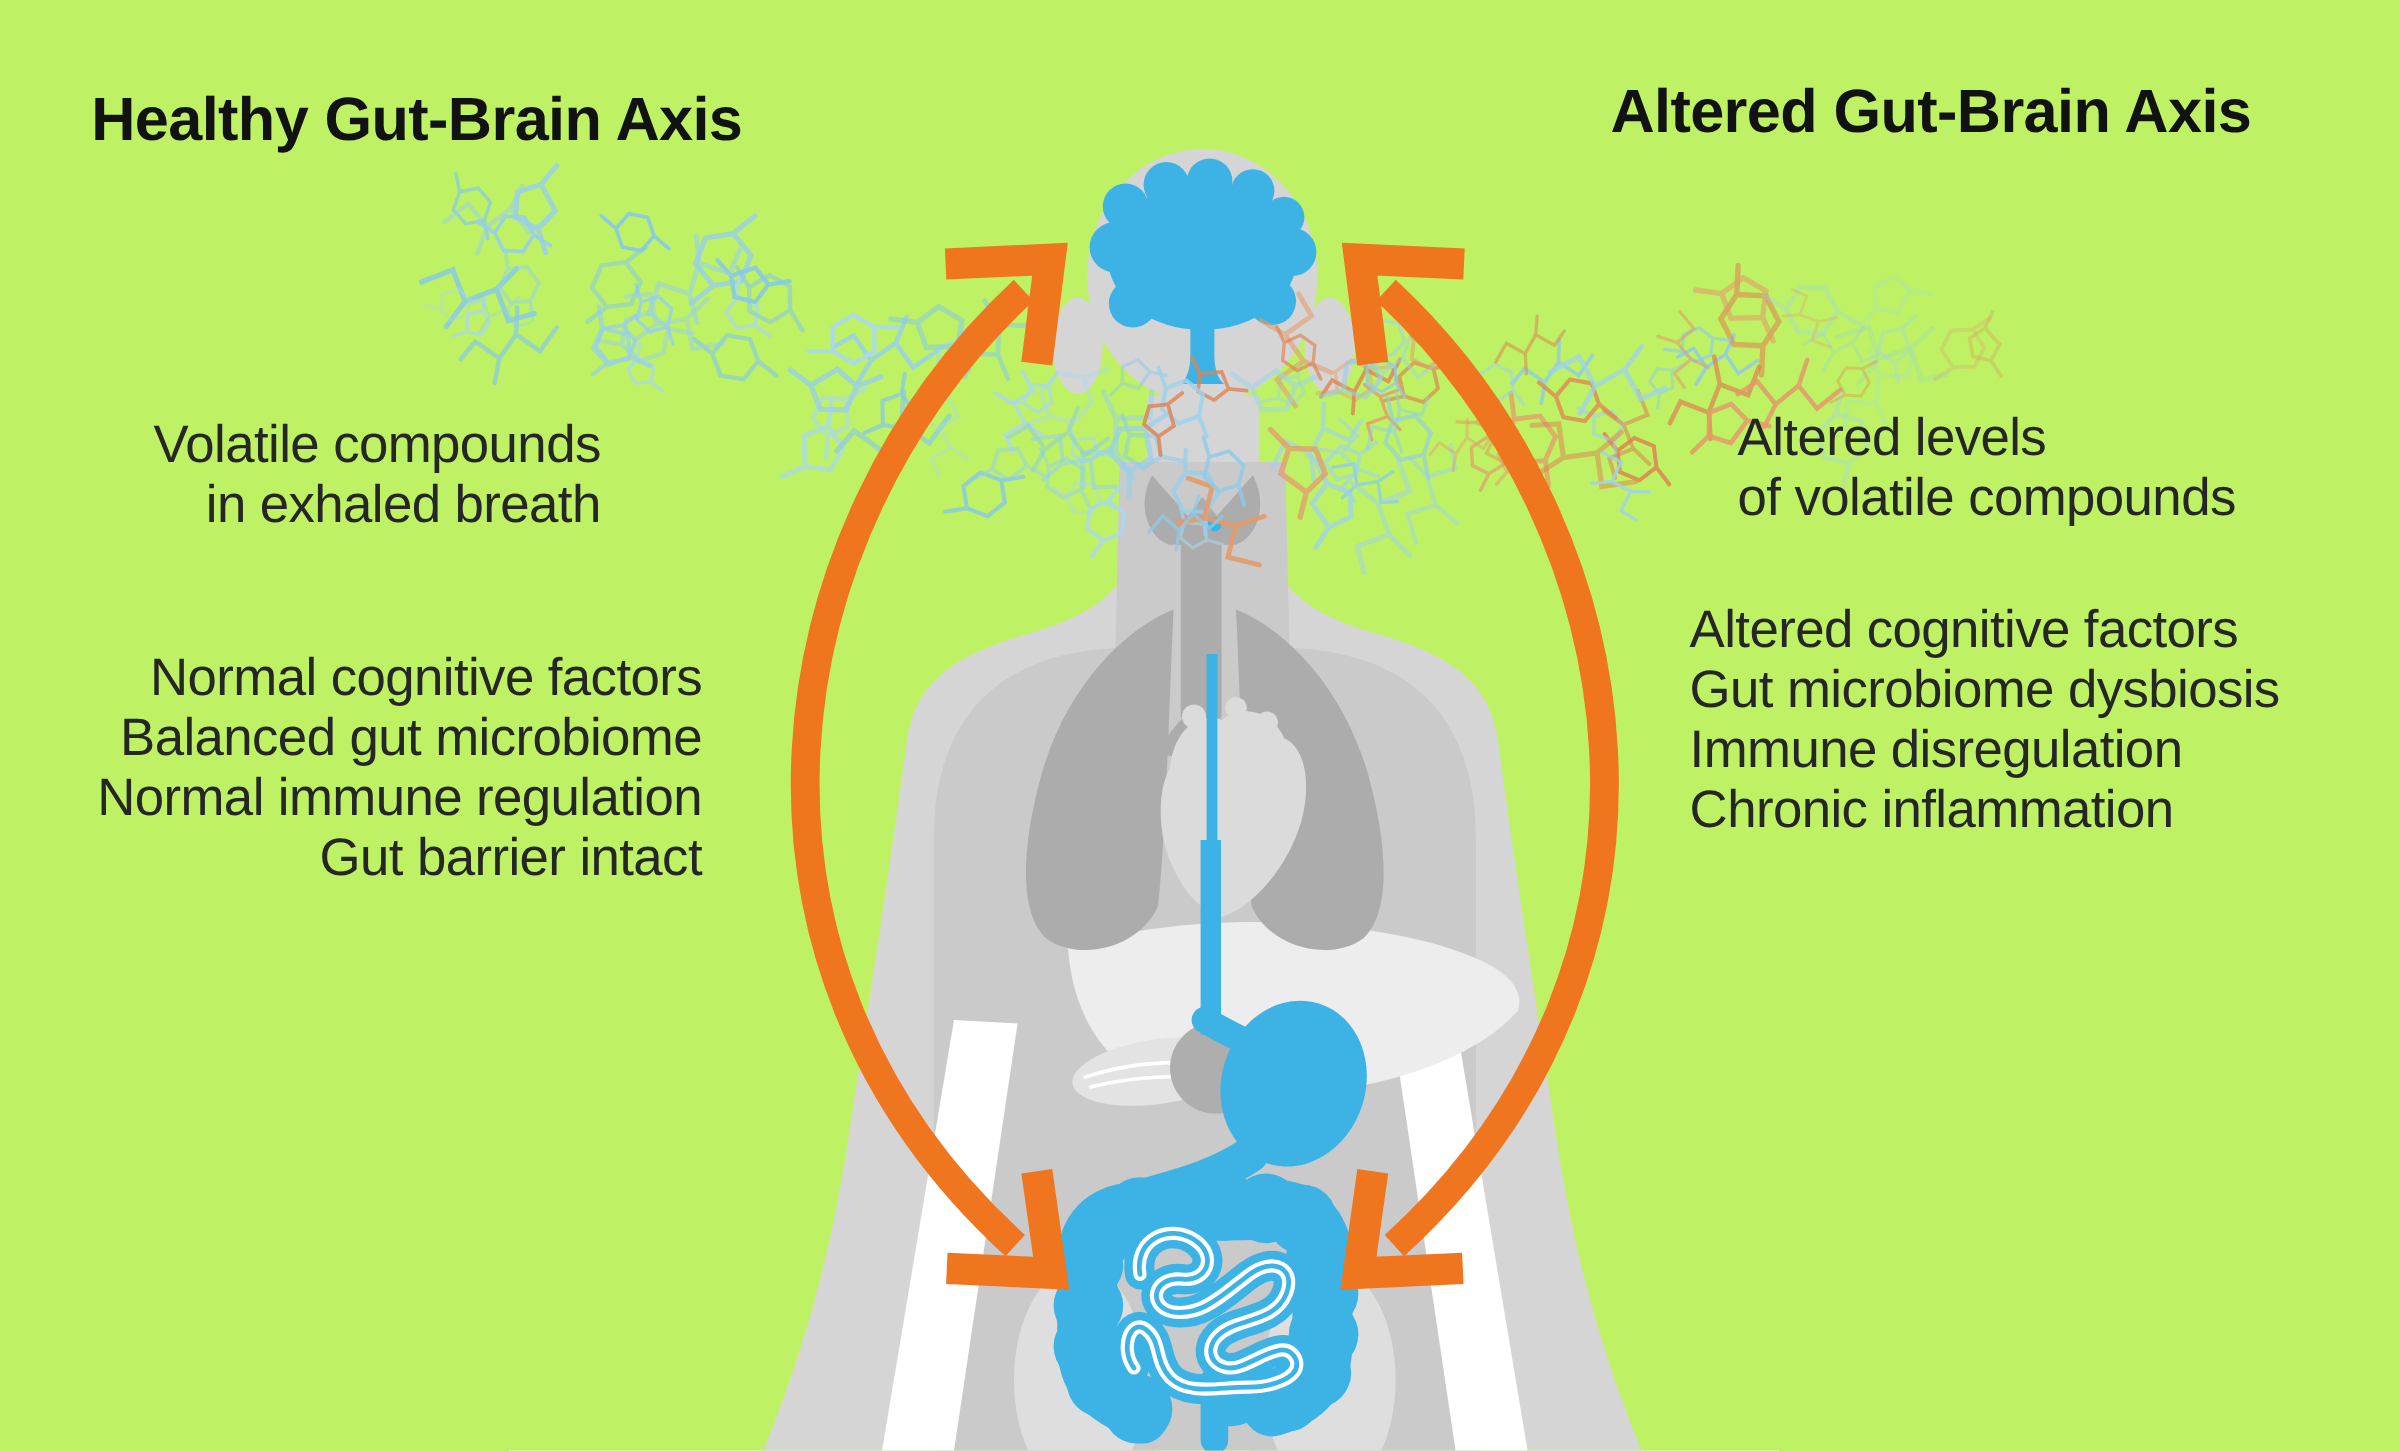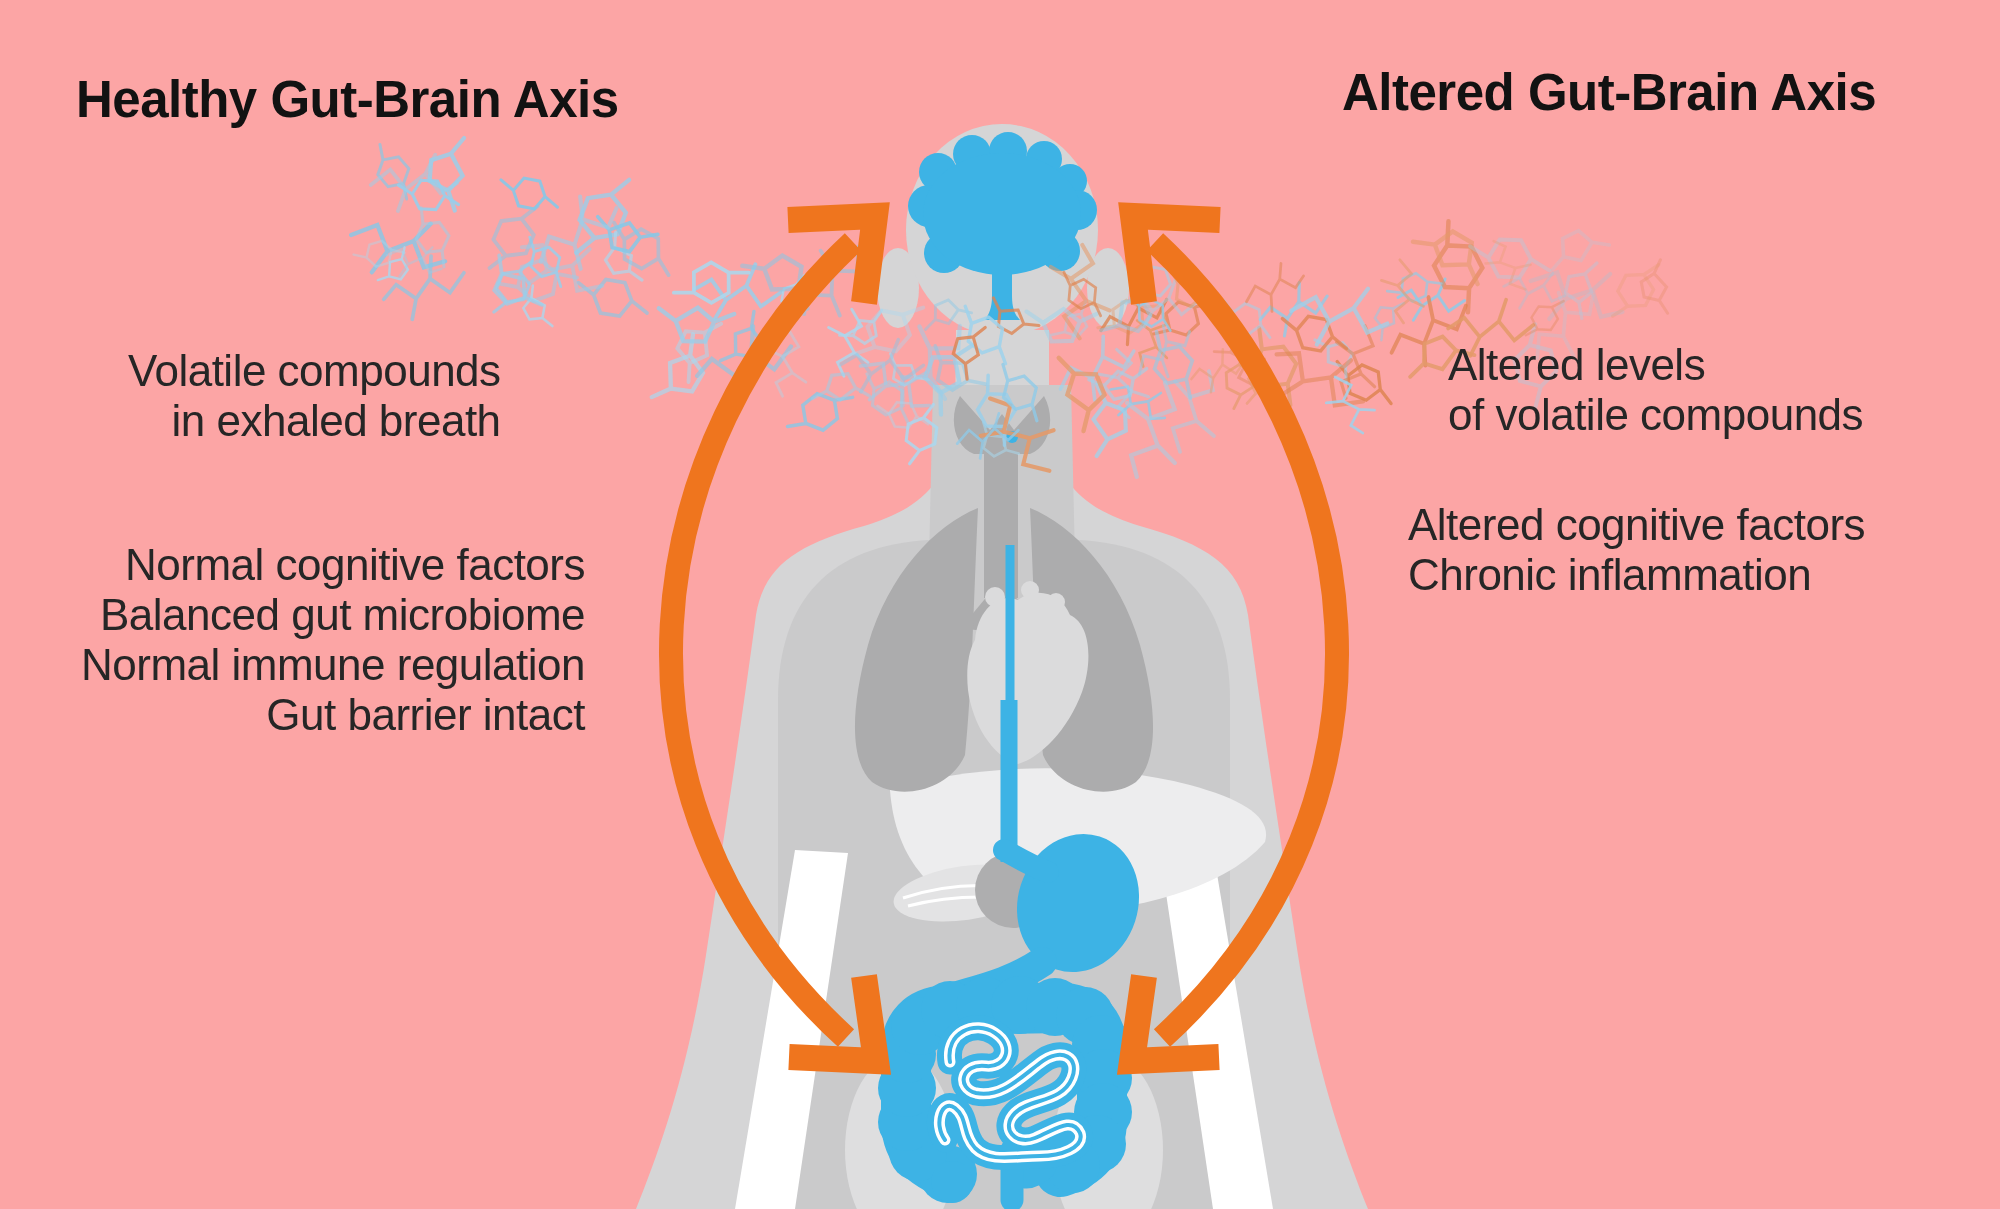--- a/index.html
+++ b/index.html
@@ -1,19 +1,19 @@
 <!DOCTYPE html>
 <html><head>
 <meta charset="utf-8">
 <style>
   html,body{margin:0;padding:0;background:#ffffff;}
   .canvas{
     position:relative;
     width:2000px;height:1209px;
-    background:#fca5a5;
+    background:#bef264;
     overflow:hidden;
     font-family:"Liberation Sans", sans-serif;
   }
   .canvas svg{position:absolute;left:0;top:0;}
   .txt{position:absolute;color:#262626;font-size:44px;line-height:50px;letter-spacing:-0.5px;white-space:nowrap;}
   .title{position:absolute;color:#121212;font-size:51px;font-weight:700;letter-spacing:-0.5px;white-space:nowrap;}
   .title-left{left:76px;top:36px;}
   .title-right{left:1342px;top:20px;margin-top:43px;}
   .breath-left{left:128px;top:346px;text-align:right;}
   .breath-right{left:1448px;top:340px;}
@@ -329,16 +329,18 @@
 
   <div class="txt factors-left">
     <div>Normal cognitive factors</div>
     <div>Balanced gut microbiome</div>
     <div>Normal immune regulation</div>
     <div>Gut barrier intact</div>
   </div>
 
   <div class="txt factors-right">
     <div>Altered cognitive factors</div>
+    <div>Gut microbiome dysbiosis</div>
+    <div>Immune disregulation</div>
     <div>Chronic inflammation</div>
   </div>
 
 </div>
 
 </body></html>

